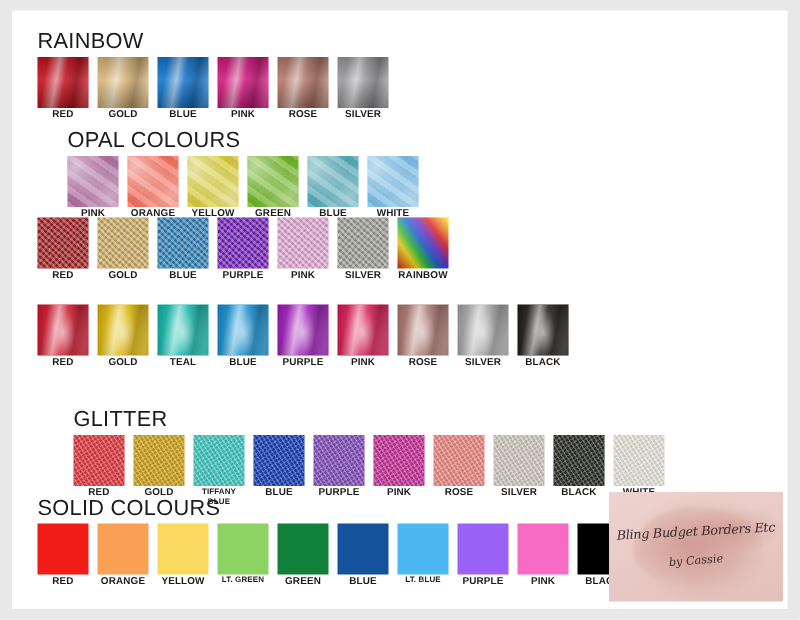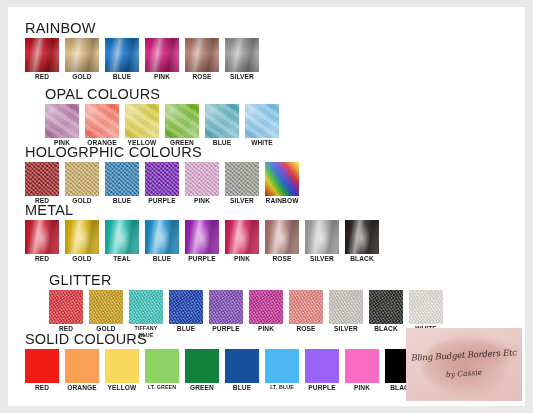--- a/index.html
+++ b/index.html
@@ -254,21 +254,20 @@
             <div class="swatch fin-opal" style="background: rgb(85, 169, 184);"></div>
             <div class="swatch-label">BLUE</div>
           </div>
           <div class="swatch-cell">
             <div class="swatch fin-opal" style="background: rgb(121, 188, 228);"></div>
             <div class="swatch-label">WHITE</div>
           </div>
         </div>
       </div>
       <div class="section" style="top: 138px;">
-        <div class="section-title">HOLOGRPHIC COLOURS</div>
         <div class="swatch-row">
           <div class="swatch-cell">
             <div class="swatch fin-holo" style="background: rgb(158, 32, 36);"></div>
             <div class="swatch-label">RED</div>
           </div>
           <div class="swatch-cell">
             <div class="swatch fin-holo" style="background: rgb(203, 171, 99);"></div>
             <div class="swatch-label">GOLD</div>
           </div>
           <div class="swatch-cell">
@@ -287,21 +286,20 @@
             <div class="swatch fin-holo" style="background: rgb(155, 156, 147);"></div>
             <div class="swatch-label">SILVER</div>
           </div>
           <div class="swatch-cell">
             <div class="swatch fin-holo fin-rainbow"></div>
             <div class="swatch-label">RAINBOW</div>
           </div>
         </div>
       </div>
       <div class="section" style="top: 196px;">
-        <div class="section-title">METAL</div>
         <div class="swatch-row">
           <div class="swatch-cell">
             <div class="swatch fin-metal" style="background: rgb(203, 18, 40);"></div>
             <div class="swatch-label">RED</div>
           </div>
           <div class="swatch-cell">
             <div class="swatch fin-metal" style="background: rgb(220, 180, 2);"></div>
             <div class="swatch-label">GOLD</div>
           </div>
           <div class="swatch-cell">

